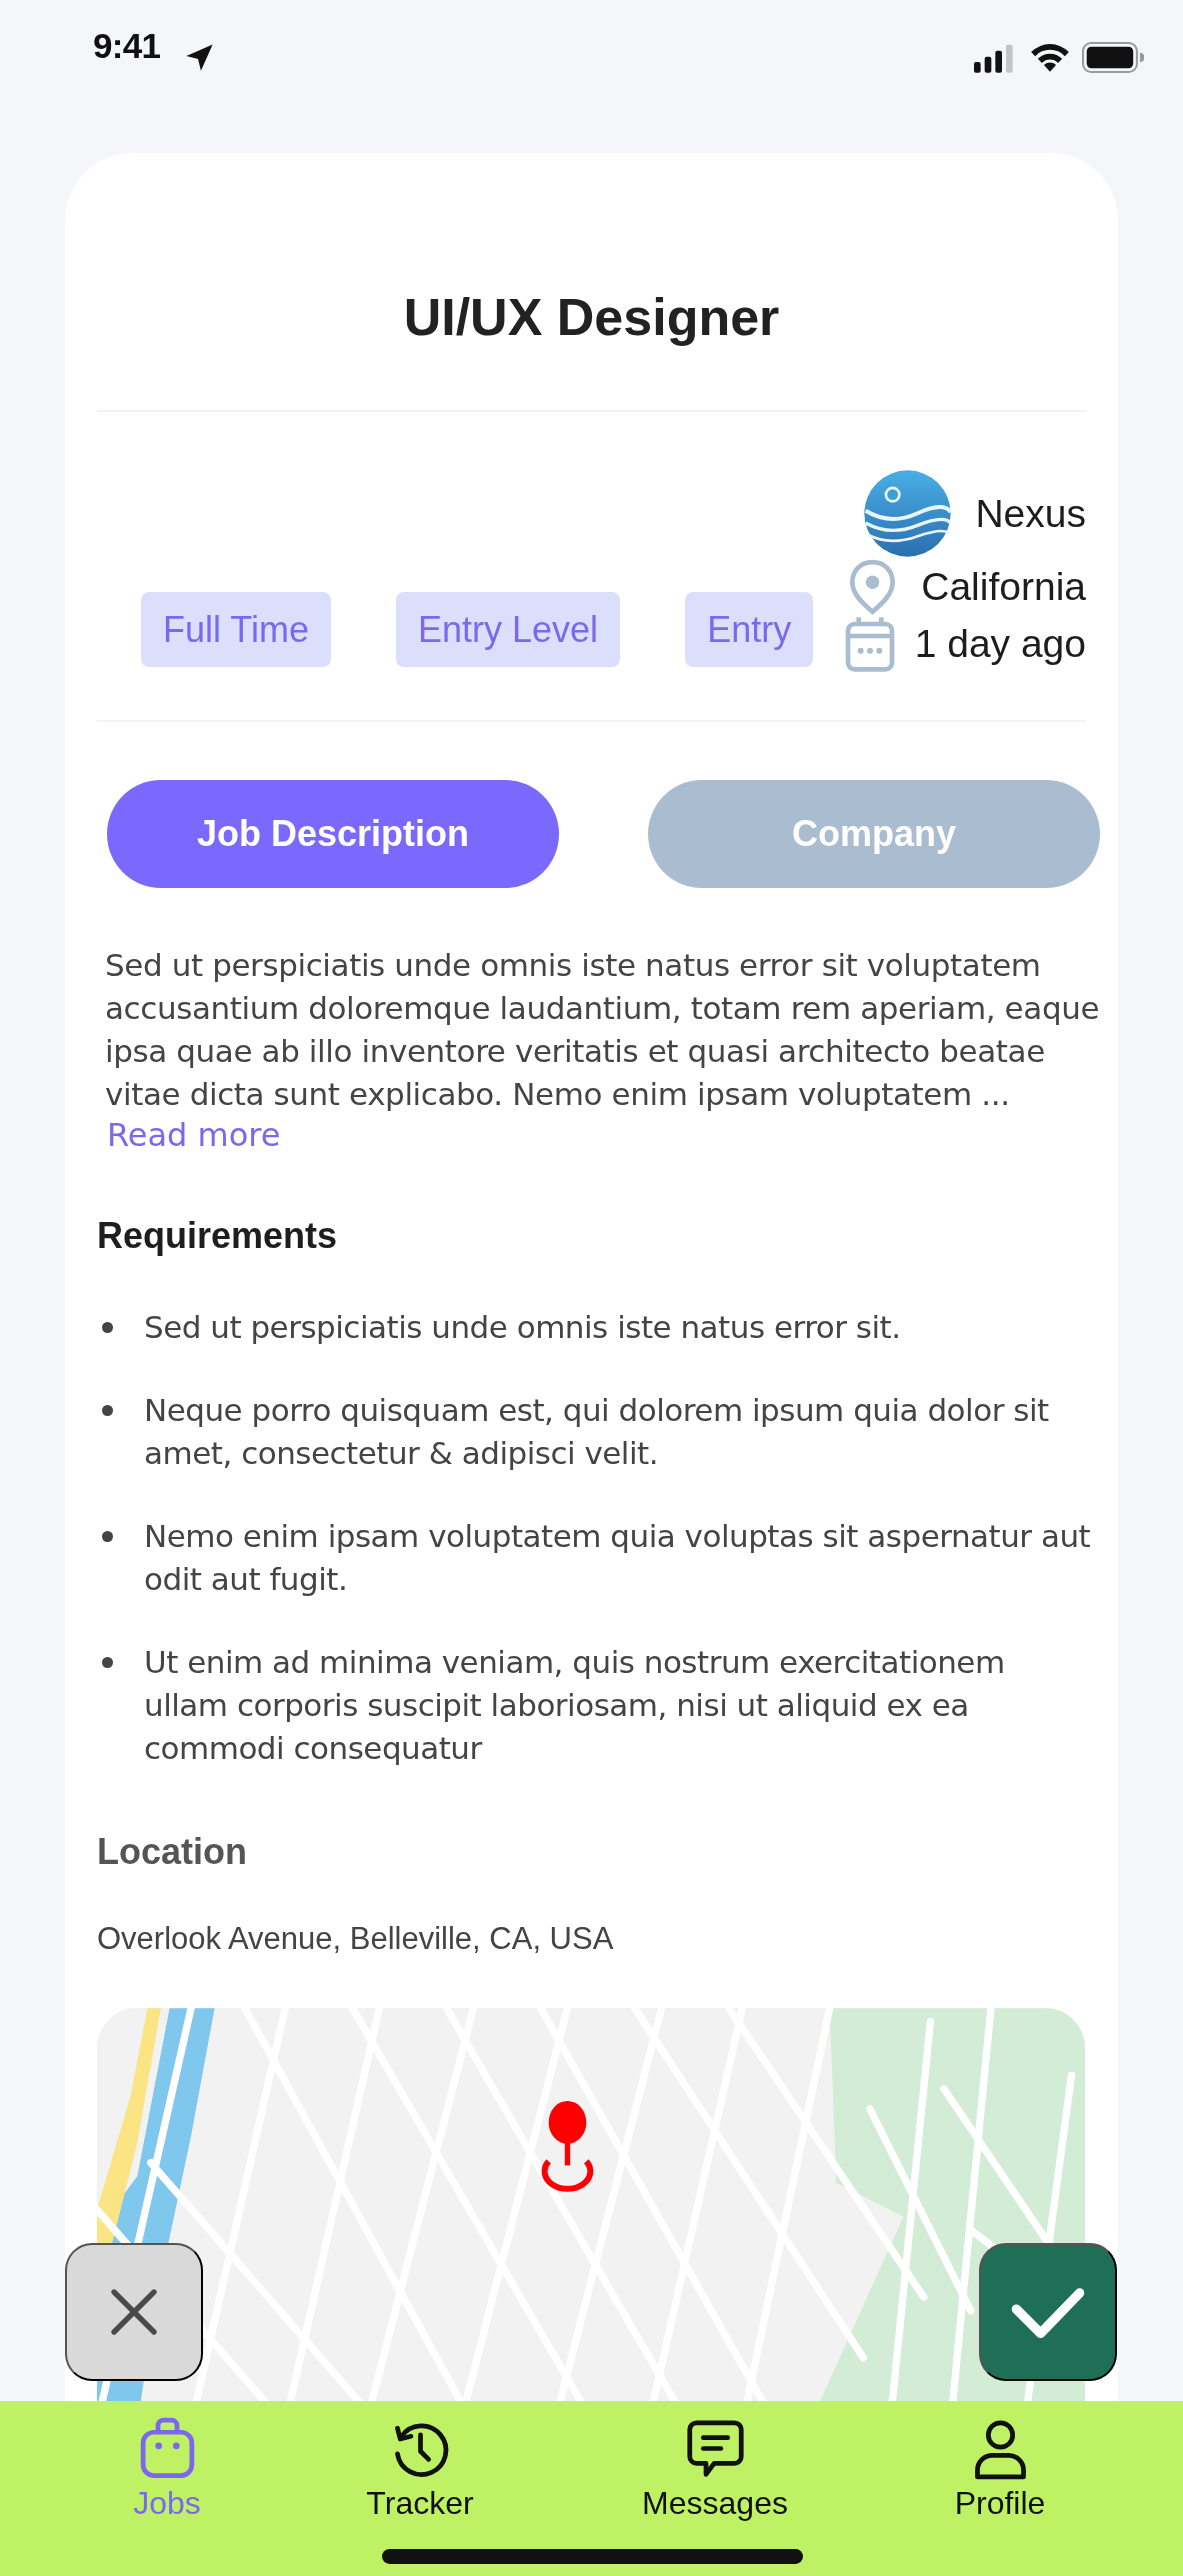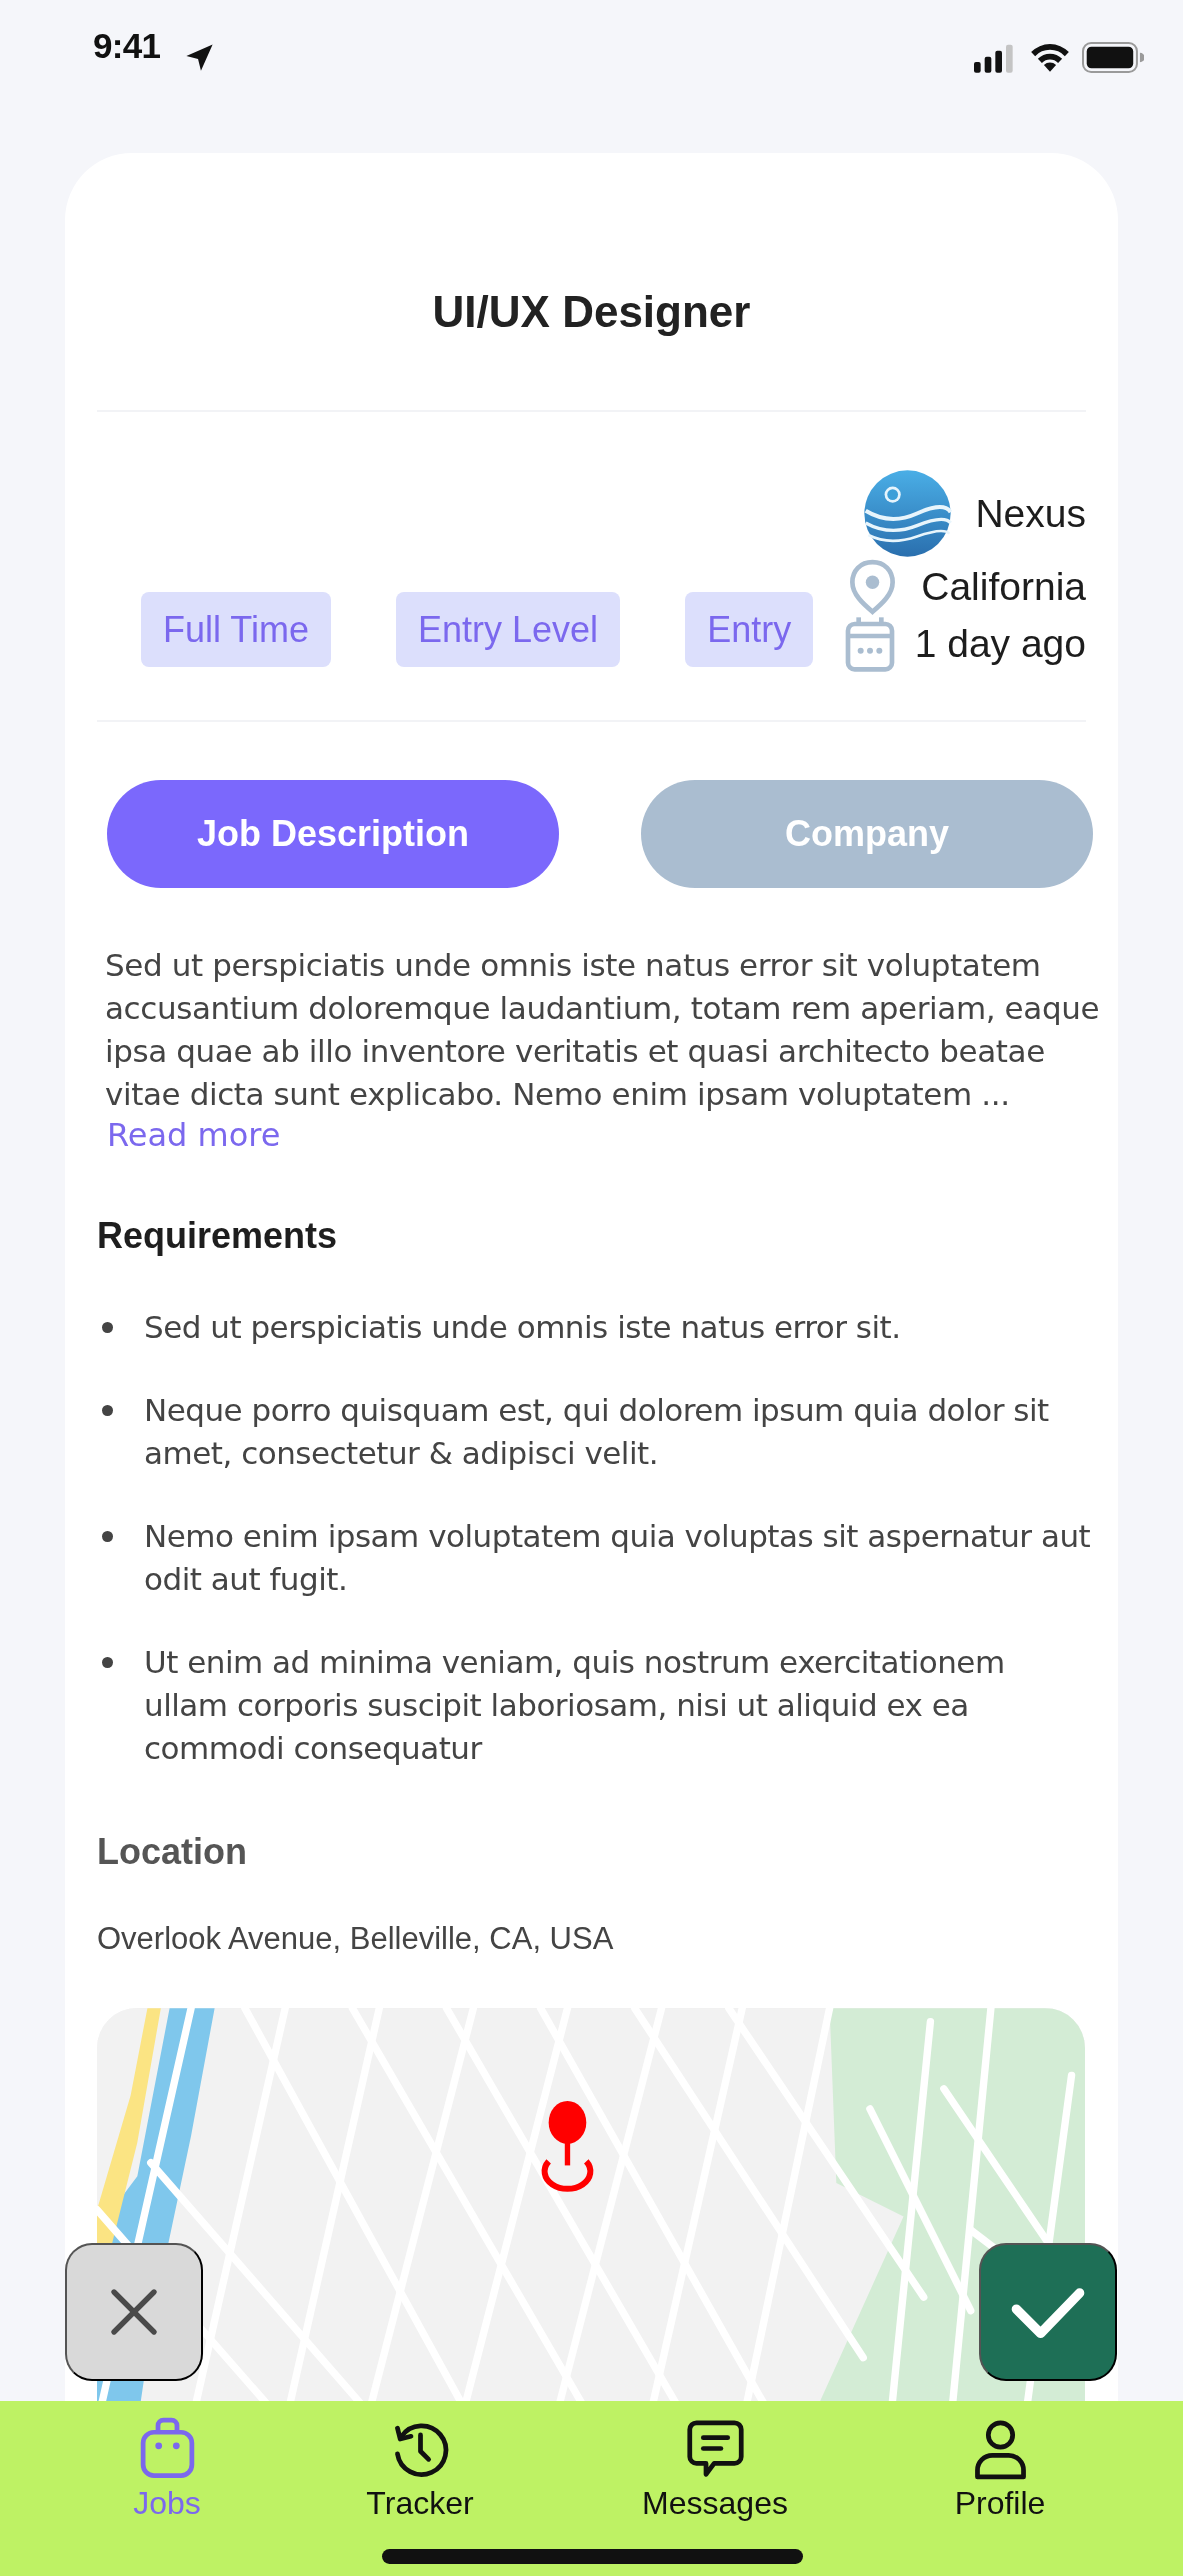--- a/index.html
+++ b/index.html
@@ -19,35 +19,35 @@
   .status-loc { position: absolute; left: 182px; top: 40px; width: 35px; height: 35px; }
   .status-right { position: absolute; right: 39px; top: 42px; display: flex; align-items: center; gap: 10.8px; }
 
   
   .card {
     position: absolute; left: 65px; top: 153px; width: 1053px; height: 2286px;
     background: #ffffff; border-radius: 67px 67px 0 0;
   }
   .job-title {
     position: absolute; left: 0; width: 100%; top: 134px; text-align: center;
-    font-size: 44px; font-weight: 700; color: #222;
+    font-size: 52px; font-weight: 700; color: #222;
   }
   .divider { position: absolute; left: 32px; right: 32px; height: 2px; background: #f2f3f6; }
 
   .meta-row { position: absolute; left: 32px; right: 32px; top: 316px; height: 90px; display: flex; align-items: flex-end; flex-direction: column; }
   .meta-item { display: flex; align-items: center; font-size: 39px; color: #1d1d1d; }
   .meta-dot { width: 13.4px; height: 13.4px; border-radius: 50%; background: #cbcfd4; }
 
   .tags { position: absolute; left: 32px; top: 439px; display: flex; gap: 65px; margin-left: 44px; }
   .tag {
     height: 75px; padding: 0 22px; border-radius: 8px; background: #dcdffc;
     color: #7b68ee; font-size: 36px; display: flex; align-items: center;
   }
 
-  .tabs { position: absolute; left: 42px; right: 25px; top: 627px; display: flex; justify-content: space-between; }
+  .tabs { position: absolute; left: 42px; right: 18px; top: 627px; display: flex; justify-content: space-between; }
   .tab {
     width: 452px; height: 108px; border-radius: 54px; display: flex; align-items: center; justify-content: center;
     font-size: 36px; font-weight: 700; color: #fff;
   }
   .tab.active { background: #7b68fc; }
   .tab.inactive { background: #aabdd0; }
 
   .desc {
     position: absolute; left: 40px; width: 995px; top: 791px;
     font-family: "DejaVu Sans", sans-serif; font-size: 31px; line-height: 43px; color: #444; letter-spacing: -0.4px;

